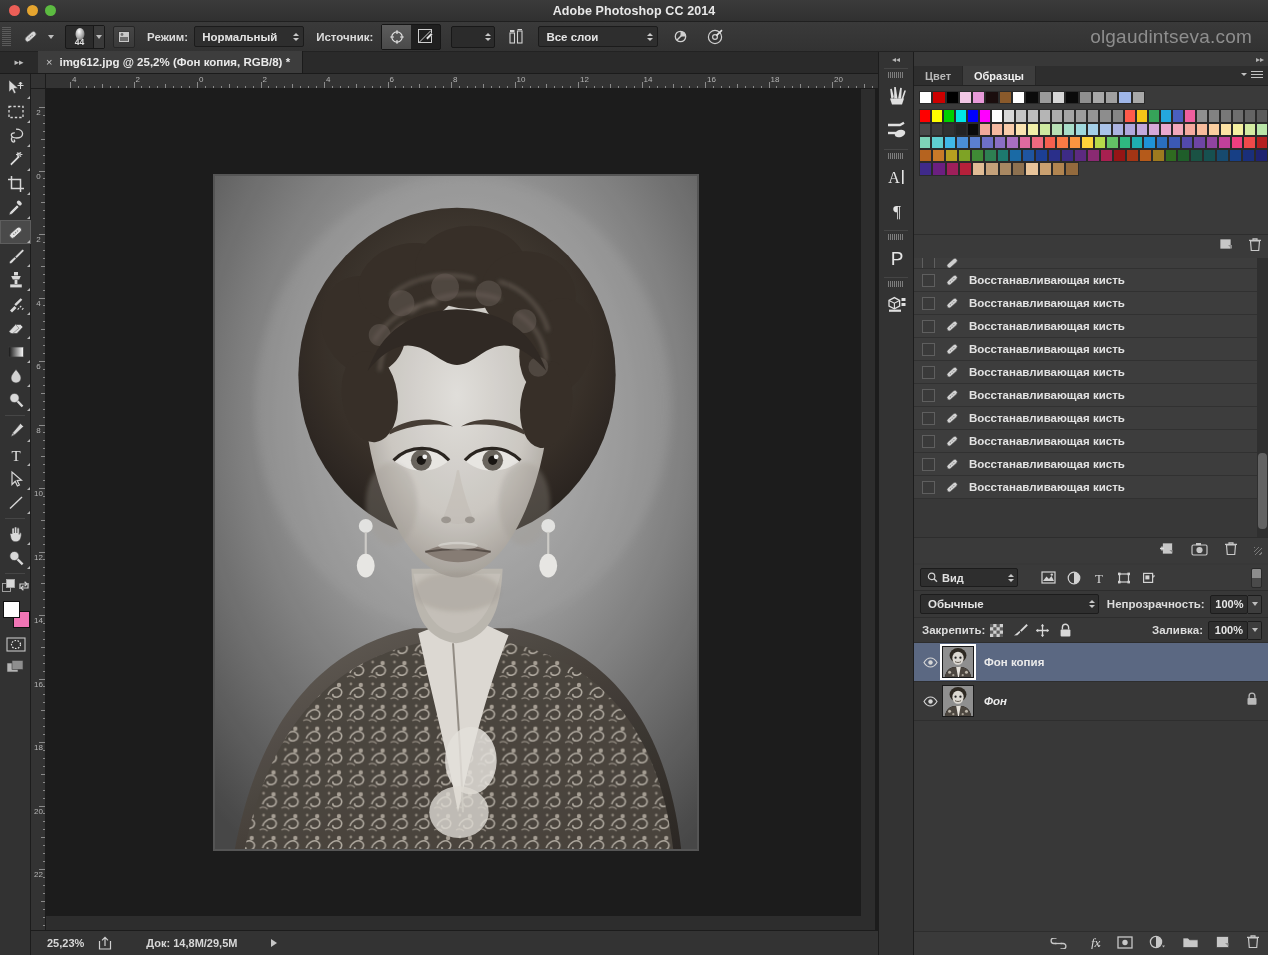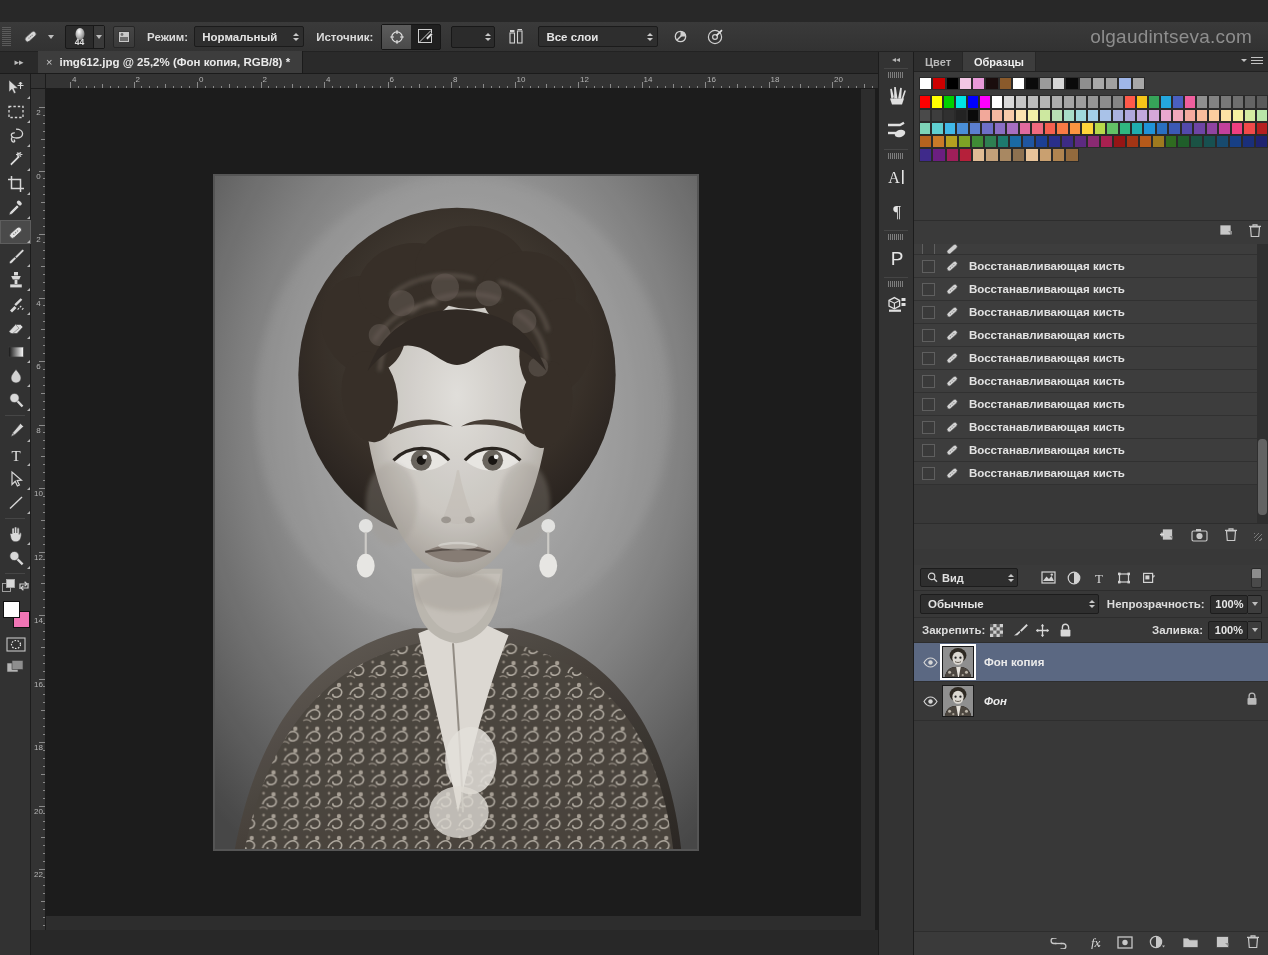--- a/index.html
+++ b/index.html
@@ -201,20 +201,28 @@
     border-top:1px solid #2d2d2d; display:flex; align-items:center; justify-content:flex-end;
     padding-right:8px; gap:16px; }
   .resizeGrip { width:8px; height:8px;
     background:repeating-linear-gradient(135deg,#7a7a7a 0 1px,transparent 1px 3px); }
 </style>
 </head>
 <body>
 
 <div class="app">
 
+  <div class="titlebar">
+    <div class="traffic">
+      <span class="tl r"></span>
+      <span class="tl y"></span>
+      <span class="tl g"></span>
+    </div>
+    <div class="title-text">Adobe Photoshop CC 2014</div>
+  </div>
 
   <div class="optbar">
     <div class="grip"></div>
 
     <div class="opt-tool">
       <svg width="19" height="19" viewBox="0 0 19 19">
         <g transform="rotate(-42 9.5 9.5)">
           <rect x="3" y="7" width="13" height="5.2" rx="2.6" fill="#d8d8d8" stroke="#4a4a4a" stroke-width="0.8"></rect>
           <circle cx="7.4" cy="9.6" r="0.7" fill="#8a8a8a"></circle>
             <circle cx="9.5" cy="9.6" r="0.7" fill="#8a8a8a"></circle>
@@ -883,20 +891,31 @@
 
         <rect width="486" height="677" fill="#000" opacity=".05"></rect>
       </svg>
     </div>
   </div>
 
   <div class="vscroll"></div>
   <div class="hscroll"></div>
   <div class="corner-sq"></div>
 
+  <div class="statusbar">
+    <span class="st-zoom">25,23%</span>
+    <span class="st-ico">
+      <svg width="14" height="14" viewBox="0 0 14 14">
+          <path d="M1.5 5v8h11V5" fill="none" stroke="#cfcfcf" stroke-width="1.2"></path>
+          <path d="M7 10V1.5 M4 4.3 L7 1.3 L10 4.3" fill="none" stroke="#cfcfcf" stroke-width="1.2"></path>
+        </svg>
+    </span>
+    <span class="st-doc">Док: 14,8M/29,5M</span>
+    <span class="st-arrow"></span>
+  </div>
 
   <div class="dockrail">
     <div class="dockcollapse">◂◂</div>
     <div class="dsep"></div>
     <div class="dgrip"></div>
     <div class="dockbtn">
       <svg width="22" height="22" viewBox="0 0 22 22">
           <path d="M6 13 L5 4 l2 8 M9 13 L9 2 l1.6 11 M13 13 L15 3 l-.6 10 M16.5 13.5 L19 6" stroke="#e0e0e0" stroke-width="1.6" fill="none" stroke-linecap="round"></path>
           <path d="M4 13.5h14l-2 6H6z" fill="#e0e0e0"></path>
         </svg>
@@ -937,21 +956,21 @@
           <rect x="15.5" y="3" width="4" height="3" fill="#e0e0e0"></rect>
           <rect x="15.5" y="8" width="4" height="3" fill="#e0e0e0"></rect>
           <rect x="3" y="14.6" width="12" height="2.2" fill="#e0e0e0"></rect>
         </svg>
     </div>
   </div>
 
   <div class="panelcol">
     <div class="pnl-collapse">▸▸</div>
 
-    <div style="">
+    <div style="margin-top:14px">
       <div class="tabrow">
         <div class="ptab">Цвет</div>
         <div class="ptab active">Образцы</div>
         <div class="pmenu">
           <span class="tri"></span>
           <span>
               <span class="ln"></span>
               <span class="ln"></span>
               <span class="ln"></span>
             </span>

